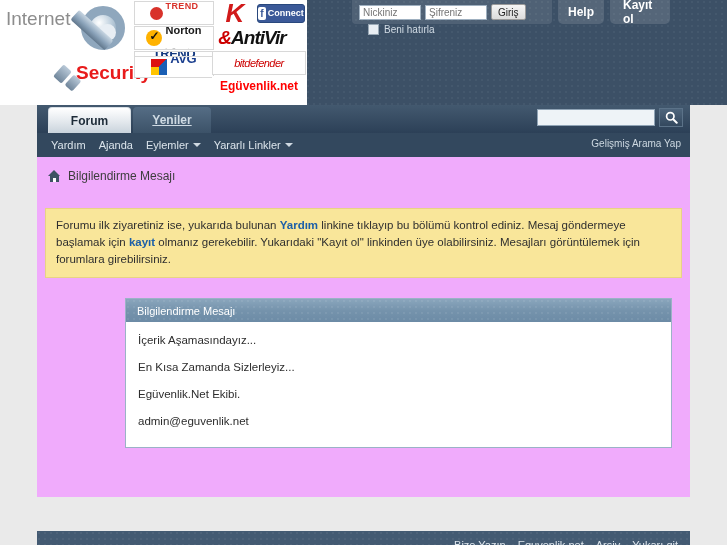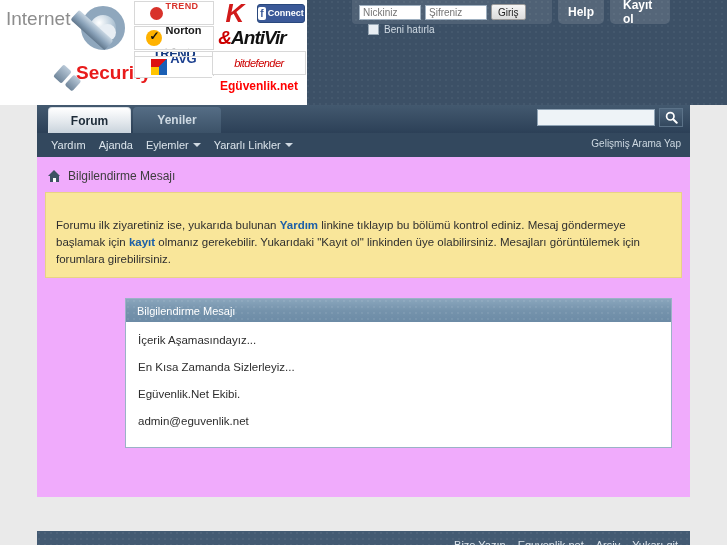--- a/index.html
+++ b/index.html
@@ -182,25 +182,26 @@
     font-size: 12px; font-weight: bold; cursor: pointer;
   }
   #tab-forum {
     left: 11px; width: 83px;
     background: linear-gradient(180deg,#ffffff 0%,#e3e8ed 55%,#c9d3dc 100%);
     color: #1d2b38;
     border-radius: 4px 4px 0 0;
     border: 1px solid #d7dee4; border-bottom: none;
   }
   #tab-yeniler {
-    left: 96px; width: 88px;
+    left: 96px; width: 78px;
     background: linear-gradient(180deg,#5c7governed 0%,#3c5268 100%);
     background: linear-gradient(180deg,#556d85 0%,#3c5268 100%);
     color: #cfdae3;
     border-radius: 4px 4px 0 0;
+    text-decoration: underline;
   }
   #searchwrap {
     position: absolute; right: 7px; top: 3px;
     display: flex; align-items: center;
   }
   #search-input {
     width: 118px; height: 17px;
     border: 1px solid #8fa3b5;
     background: #eef3f7;
     font-size: 11px; padding: 0 4px;
@@ -254,24 +255,24 @@
     border-left:6.5px solid transparent; border-right:6.5px solid transparent;
     border-bottom:6px solid #3f5264;
   }
   .home-icon .body {
     position:absolute; left:2px; top:5px; width:9px; height:7px; background:#3f5264;
   }
   .home-icon .door {
     position:absolute; left:5px; top:8px; width:3px; height:4px; background:#ffffff;
   }
   #notice {
-    margin: 9px 8px 0 8px;
+    margin: 25px 8px 0 8px;
     background: #f9e69a;
     border: 1px solid #e8d385;
-    padding: 24px 10px 9px 10px;
+    padding: 8px 10px 9px 10px;
     font-size: 11.5px; color: #2f2f2f; line-height: 17px;
   }
   #notice a { color: #1b5fa8; font-weight: bold; text-decoration: none; }
 
   #panel {
     position: absolute; left: 88px; top: 141px;
     width: 547px; height: 150px;
     background: #ffffff;
     border: 1px solid #9bb2c6;
   }

